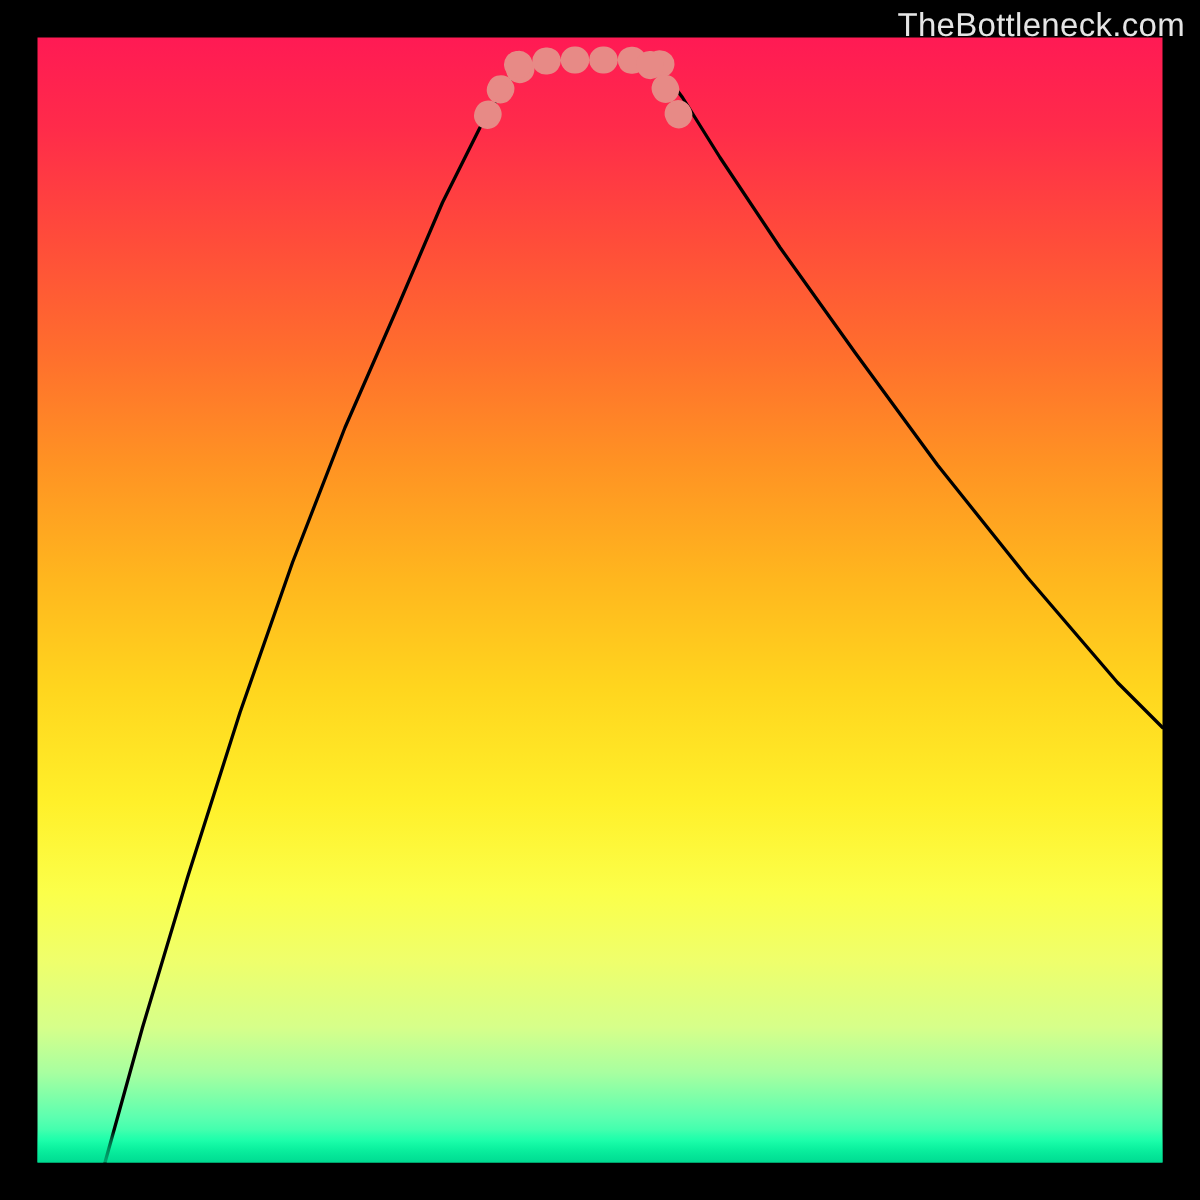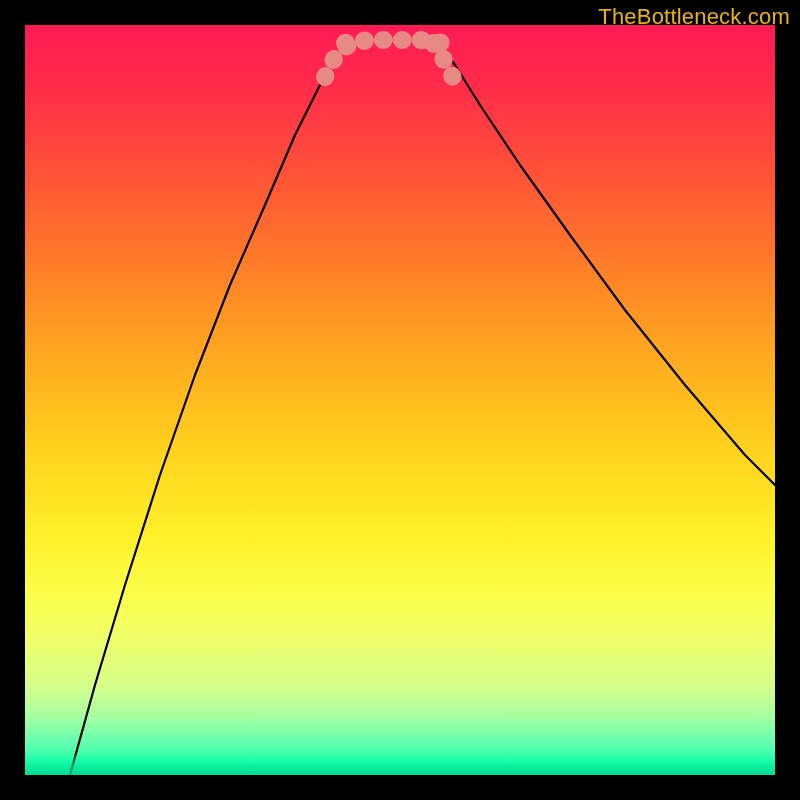--- a/index.html
+++ b/index.html
@@ -36,21 +36,21 @@
       #efff6b 82%,
       #d6ff8a 88%,
       #a8ffa0 92%,
       #5cffb0 96%,
       #00ffa8 100%);
   }
   .watermark {
     position: absolute;
     top: 4px;
     right: 10px;
-    color: #eab308;
+    color: #e5e5e5;
     font-size: 22px;
     font-weight: 500;
     letter-spacing: 0.2px;
     user-select: none;
   }
   svg.curve {
     position: absolute;
     left: 0;
     top: 0;
     width: 750px;

